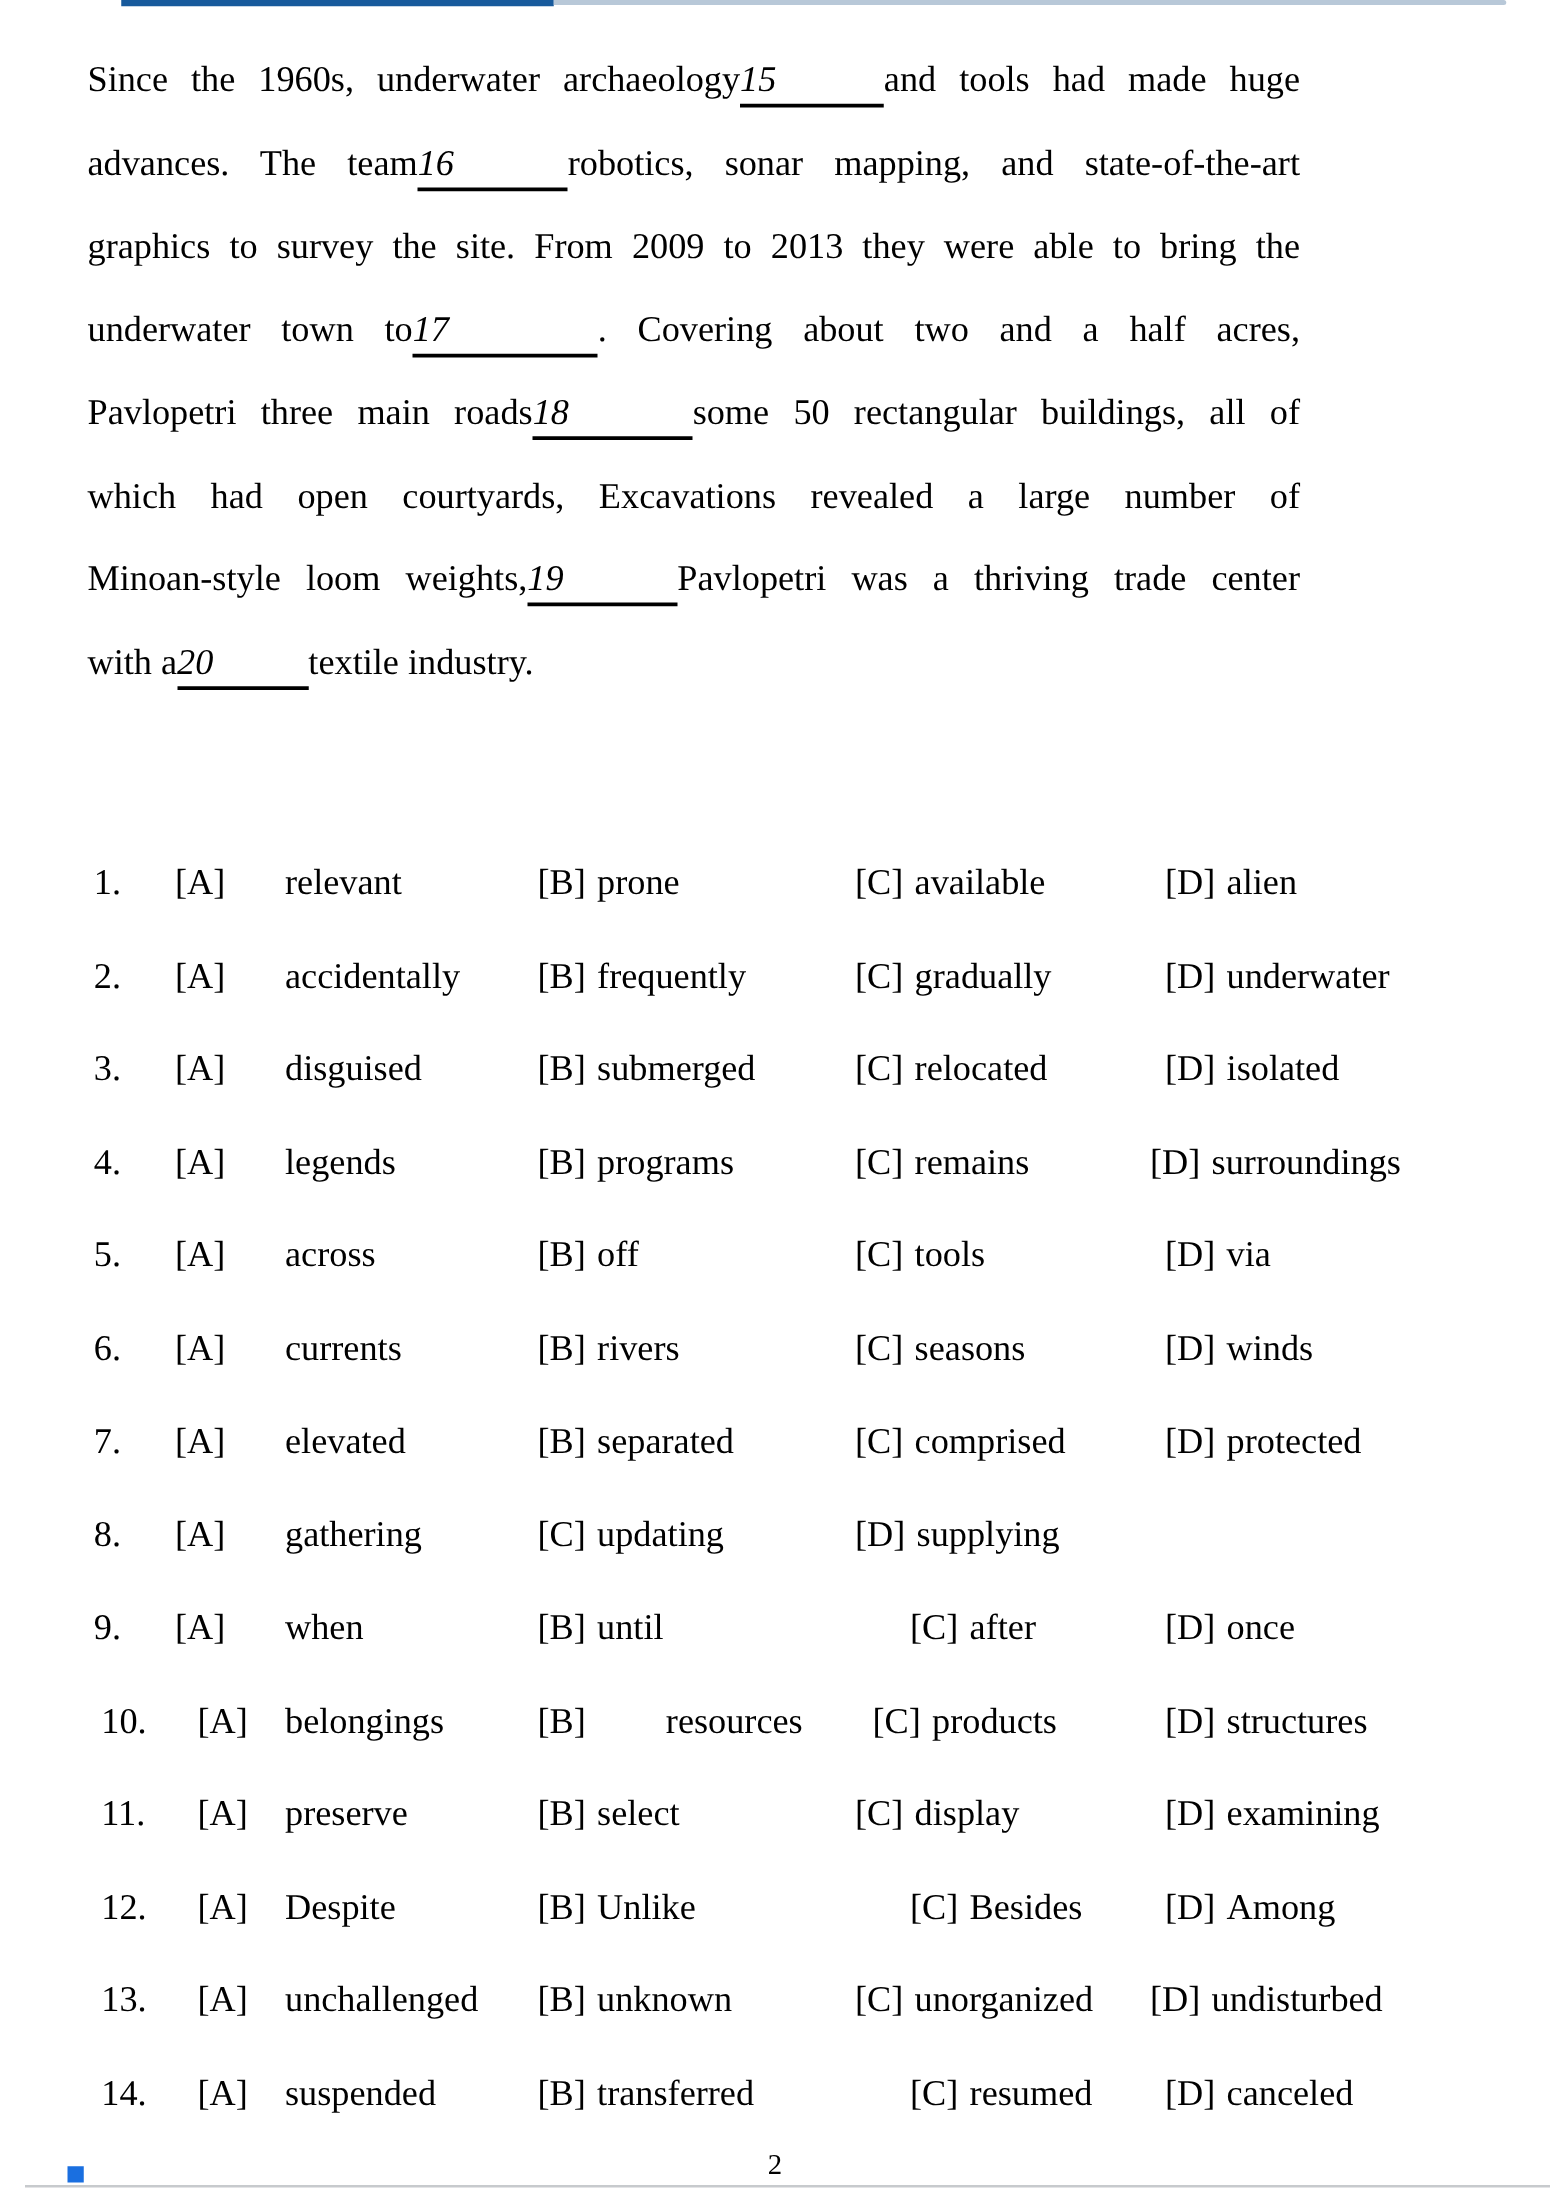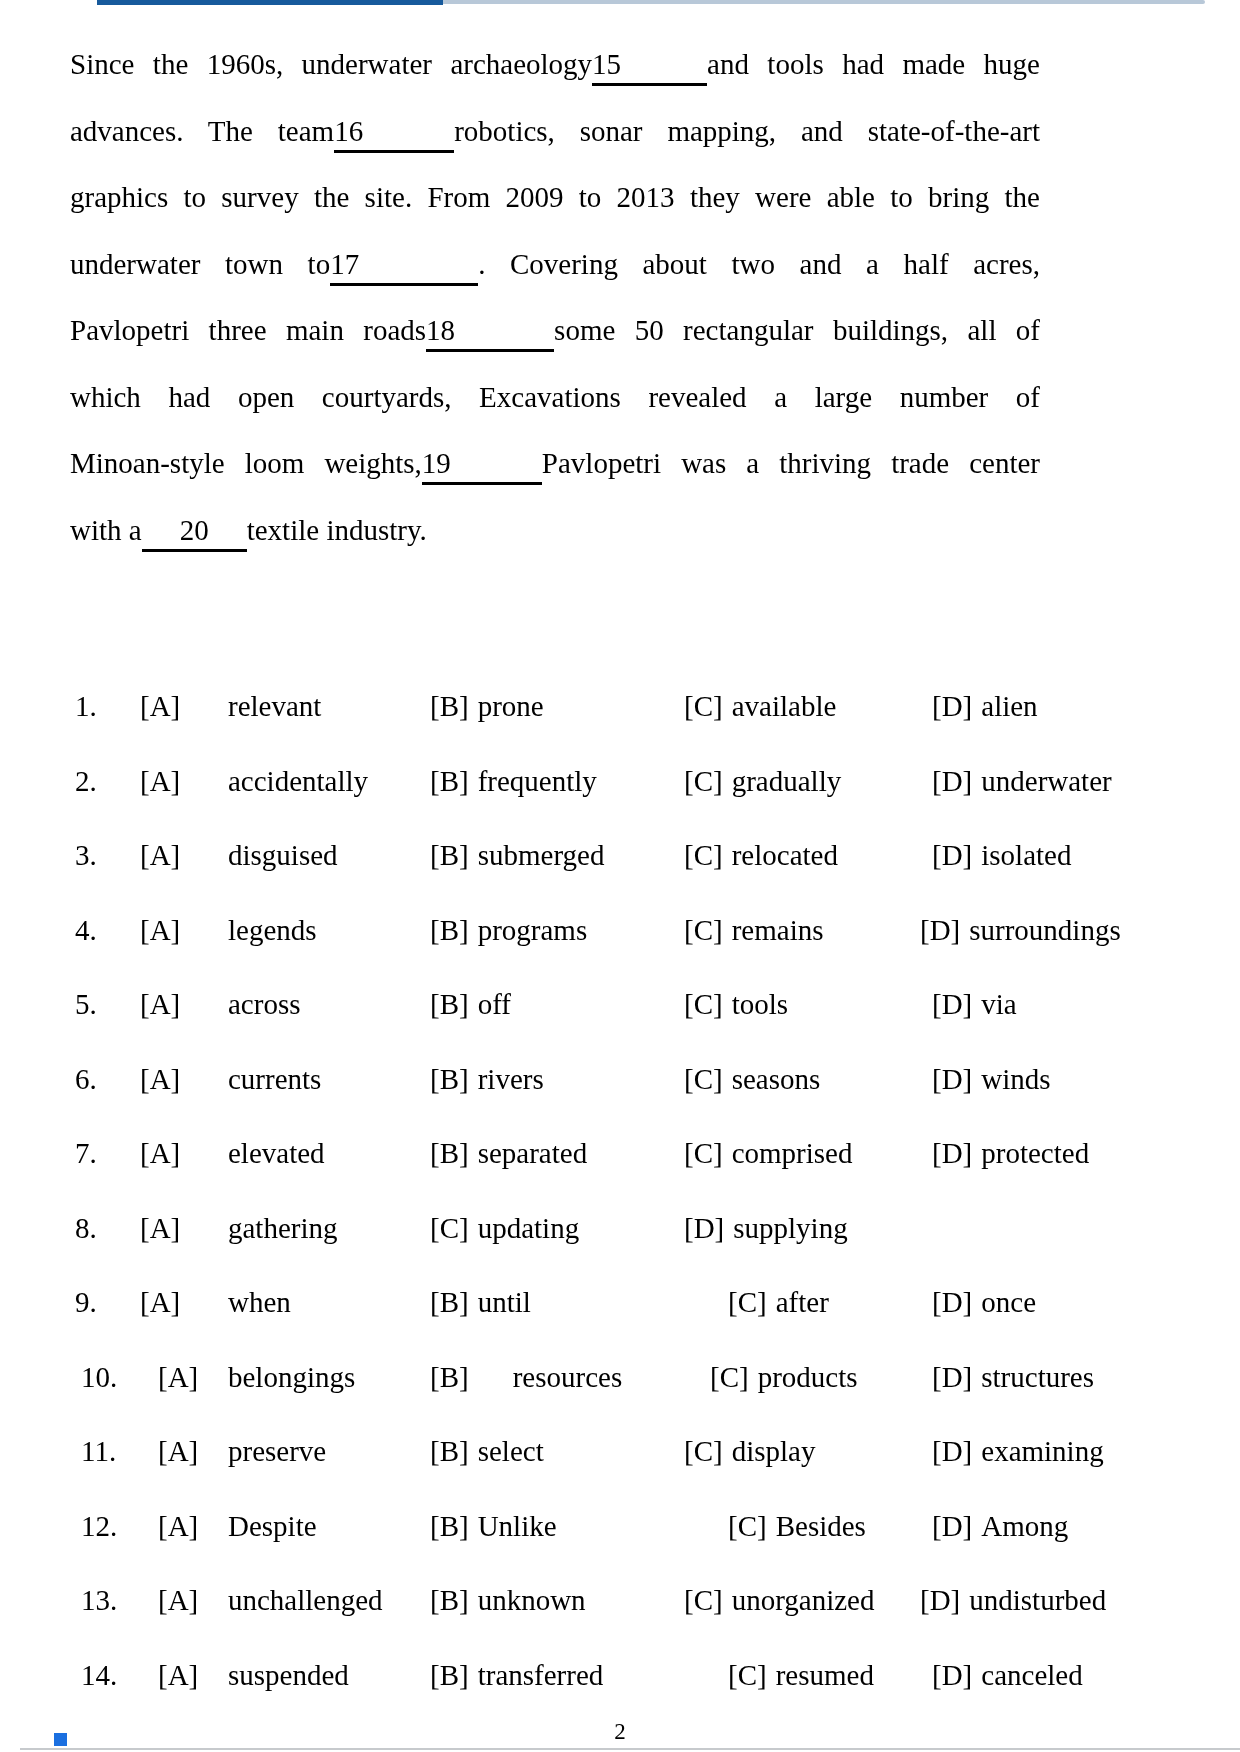--- a/index.html
+++ b/index.html
@@ -18,41 +18,42 @@
 
   
   .passage {
     position:absolute; top:31px; left:70px; width:970px;
     font-size:29px; line-height:66.5px;
   }
   .pline { text-align:justify; text-align-last:justify; white-space:nowrap; }
   .pline.noj { text-align:left; text-align-last:auto; }
   .blank {
     display:inline-block;
-    text-align:center;
+    text-align:left;
     height:37px; line-height:37px;
     border-bottom:3px solid #000;
+    font-style:italic;
   }
 
   
   .questions { position:absolute; top:669px; left:0; width:1240px; font-size:29px; }
   .qrow {
     display:grid;
     grid-template-columns:70px 88px 202px 254px 248px auto;
     padding-left:70px;
     height:74.5px; line-height:74.5px;
     white-space:nowrap;
   }
   .qnum { padding-left:5px; }
   .qrow.shift .qnum { padding-left:11px; }
   .qrow.shift .qtag { padding-left:18px; }
   .qopt .w { margin-left:9px; }
-  .qopt.gapwide .w { margin-left:44px; }
+  .qopt.gapwide .w { margin-left:64px; }
   .qopt.indent { margin-left:44px; }
-  .qopt.indent-sm { margin-left:26px; }
+  .qopt.indent-sm { margin-left:14px; }
   .qopt.outdent { margin-left:-12px; }
 
   
   .pagenum { position:absolute; left:0; top:1720px; width:1240px; text-align:center; font-size:23px; line-height:23px; }
   .footsquare { position:absolute; left:54px; top:1733px; width:13px; height:13px; background:#1a6fe0; }
   .footline { position:absolute; left:20px; top:1748px; width:1220px; height:2px; background:#c7cacd; }
 </style>
 </head>
 <body>
 

